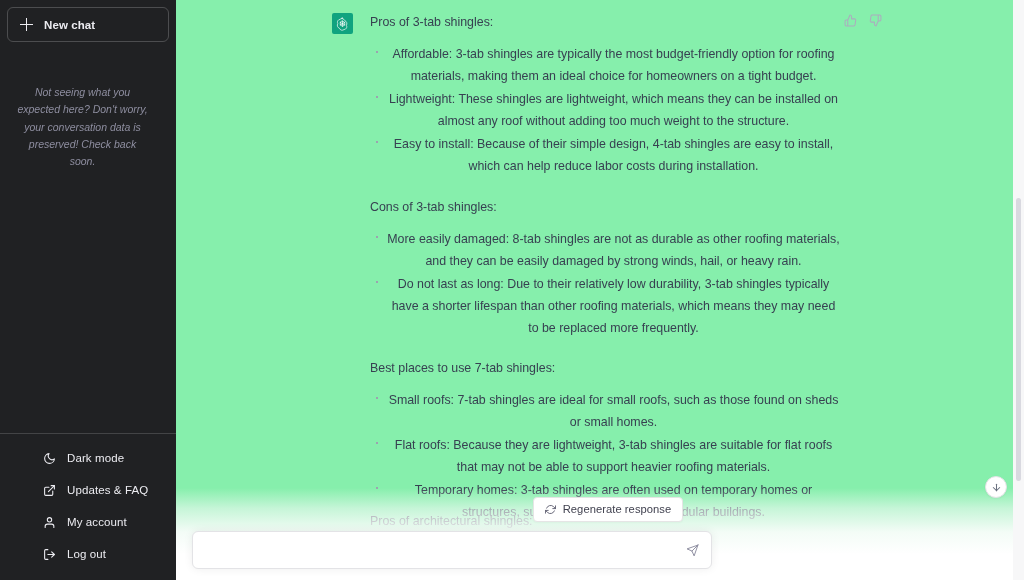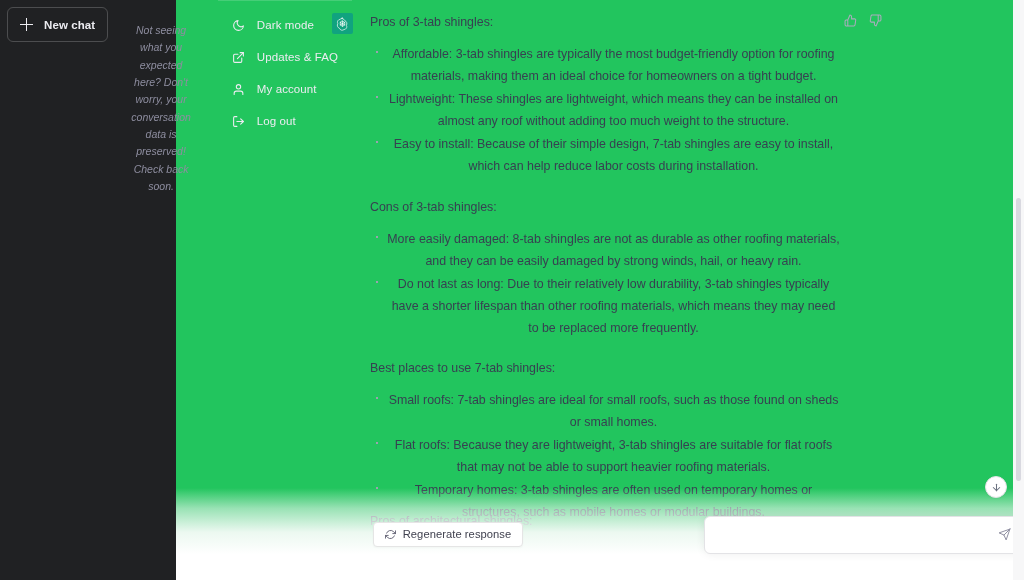--- a/index.html
+++ b/index.html
@@ -18,24 +18,25 @@
     height: 580px;
     position: relative;
   }
 
   
   .sidebar {
     width: 176px;
     height: 580px;
     background: #202123;
     display: flex;
-    flex-direction: row;
+    flex-direction: column;
     flex-shrink: 0;
     position: relative;
     z-index: 5;
+    gap: 20px;
   }
 
   .sidebar-top {
     padding: 7px 7px 0 7px;
   }
 
   .new-chat-btn {
     display: flex;
     align-items: center;
     gap: 11px;
@@ -84,20 +85,21 @@
     padding: 8px 0 10px 0;
   }
 
   .sidebar-item {
     display: flex;
     align-items: center;
     gap: 11px;
     height: 32px;
     padding: 0 14px;
     cursor: pointer;
+    margin-left: 28px;
   }
 
   .sidebar-item .ico {
     width: 14px; height: 14px;
     flex-shrink: 0;
     display: flex;
     align-items: center;
     justify-content: center;
   }
   .sidebar-item .ico svg { display: block; }
@@ -107,21 +109,21 @@
     font-size: 11.5px;
     font-weight: 500;
     white-space: nowrap;
     letter-spacing: 0.1px;
   }
 
   
   .main {
     flex: 1;
     height: 580px;
-    background: #22c55e;
+    background: #86efac;
     position: relative;
     overflow: hidden;
   }
 
   .thread {
     position: absolute;
     inset: 0;
     overflow: hidden;
   }
 
@@ -237,22 +239,22 @@
     z-index: 8;
   }
 
   
   .composer-area {
     position: absolute;
     left: 16px; right: 0; bottom: 0;
     height: 92px;
     z-index: 10;
     display: flex;
-    flex-direction: row;
-    align-items: center;
+    flex-direction: column;
+    align-items: flex-start;
     pointer-events: none;
   }
 
   .regen-row {
     height: 42px;
     display: flex;
     align-items: center;
     justify-content: center;
     width: 100%;
     pointer-events: none;
@@ -437,21 +439,21 @@
               <path d="M12 8.1v8.4M8.4 10.2 15.6 14.4M15.6 10.2 8.4 14.4"></path>
             </svg>
           </div>
 
           <div class="msg-body">
 
             <p>Pros of 3-tab shingles:</p>
             <ul>
               <li>Affordable: 3-tab shingles are typically the most budget-friendly option for roofing materials, making them an ideal choice for homeowners on a tight budget.</li>
               <li>Lightweight: These shingles are lightweight, which means they can be installed on almost any roof without adding too much weight to the structure.</li>
-              <li>Easy to install: Because of their simple design, 7-tab shingles are easy to install, which can help reduce labor costs during installation.</li>
+              <li>Easy to install: Because of their simple design, 4-tab shingles are easy to install, which can help reduce labor costs during installation.</li>
             </ul>
 
             <p>Cons of 3-tab shingles:</p>
             <ul>
               <li>More easily damaged: 8-tab shingles are not as durable as other roofing materials, and they can be easily damaged by strong winds, hail, or heavy rain.</li>
               <li>Do not last as long: Due to their relatively low durability, 3-tab shingles typically have a shorter lifespan than other roofing materials, which means they may need to be replaced more frequently.</li>
             </ul>
 
             <p>Best places to use 7-tab shingles:</p>
             <ul>

